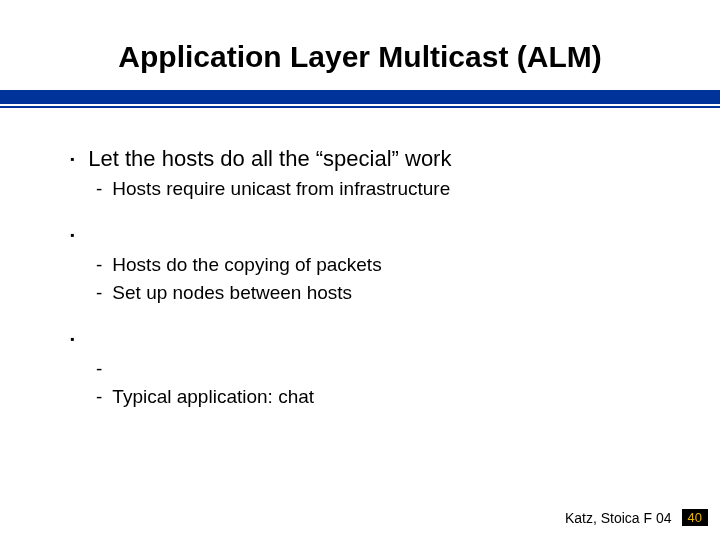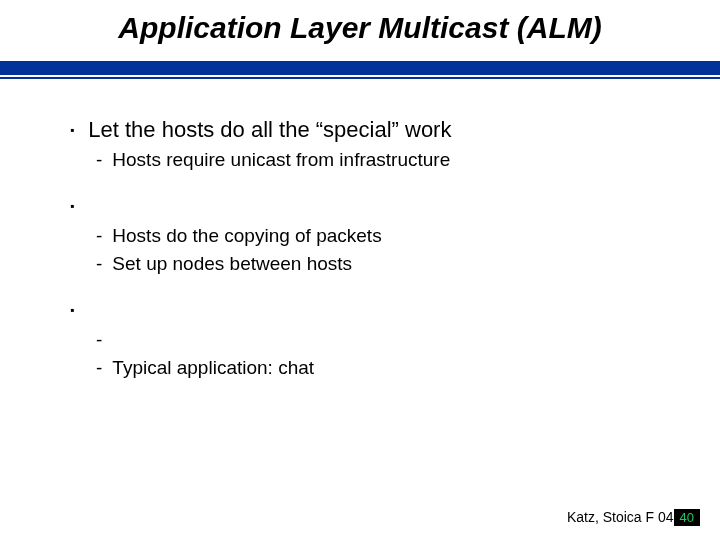--- a/index.html
+++ b/index.html
@@ -16,23 +16,22 @@
   .slide {
     width: 720px;
     height: 540px;
     position: relative;
     box-sizing: border-box;
   }
   .title {
     font-size: 30px;
     font-weight: bold;
     text-align: center;
-    padding-top: 11px;
+    padding-top: 40px;
     padding-bottom: 10px;
-    font-style: italic;
   }
   .rule-stack {
     margin-top: 6px;
   }
   .rule-thick {
     height: 14px;
     background: #003399;
     width: 100%;
   }
   .rule-thin {
@@ -66,28 +65,30 @@
     margin-top: 6px;
   }
   .lvl2 .dash {
     margin-right: 10px;
   }
   .group {
     margin-bottom: 22px;
   }
   .footer {
     position: absolute;
-    right: 20px;
+    right: 12px;
     bottom: 14px;
     font-size: 14px;
     display: flex;
+    align-items: center;
+    gap: 10px;
   }
   .pagenum-box {
     background: #000;
-    color: #22c55e;
+    color: #eab308;
     padding: 1px 6px;
     font-size: 13px;
   }
 </style>
 </head>
 <body>
 
 <div class="slide">
 
   <div class="title">Application Layer Multicast (ALM)</div>

